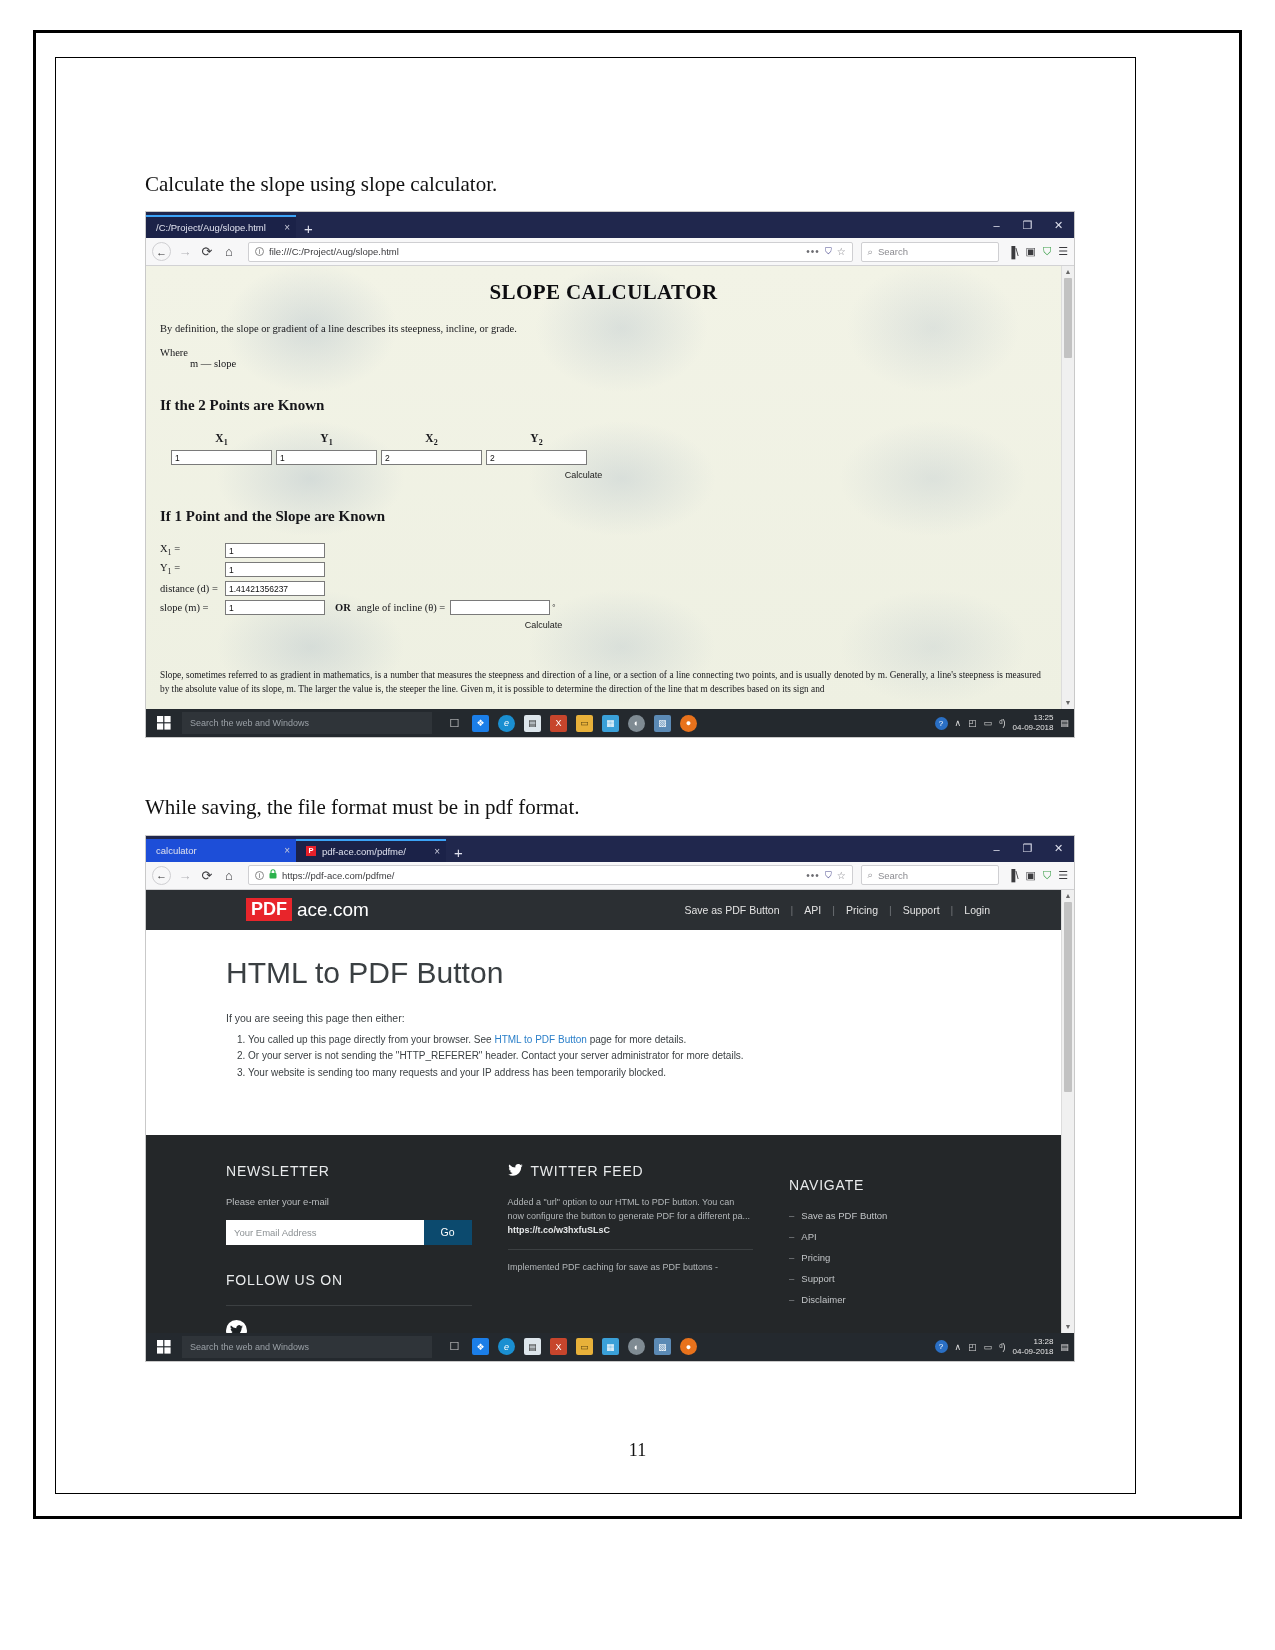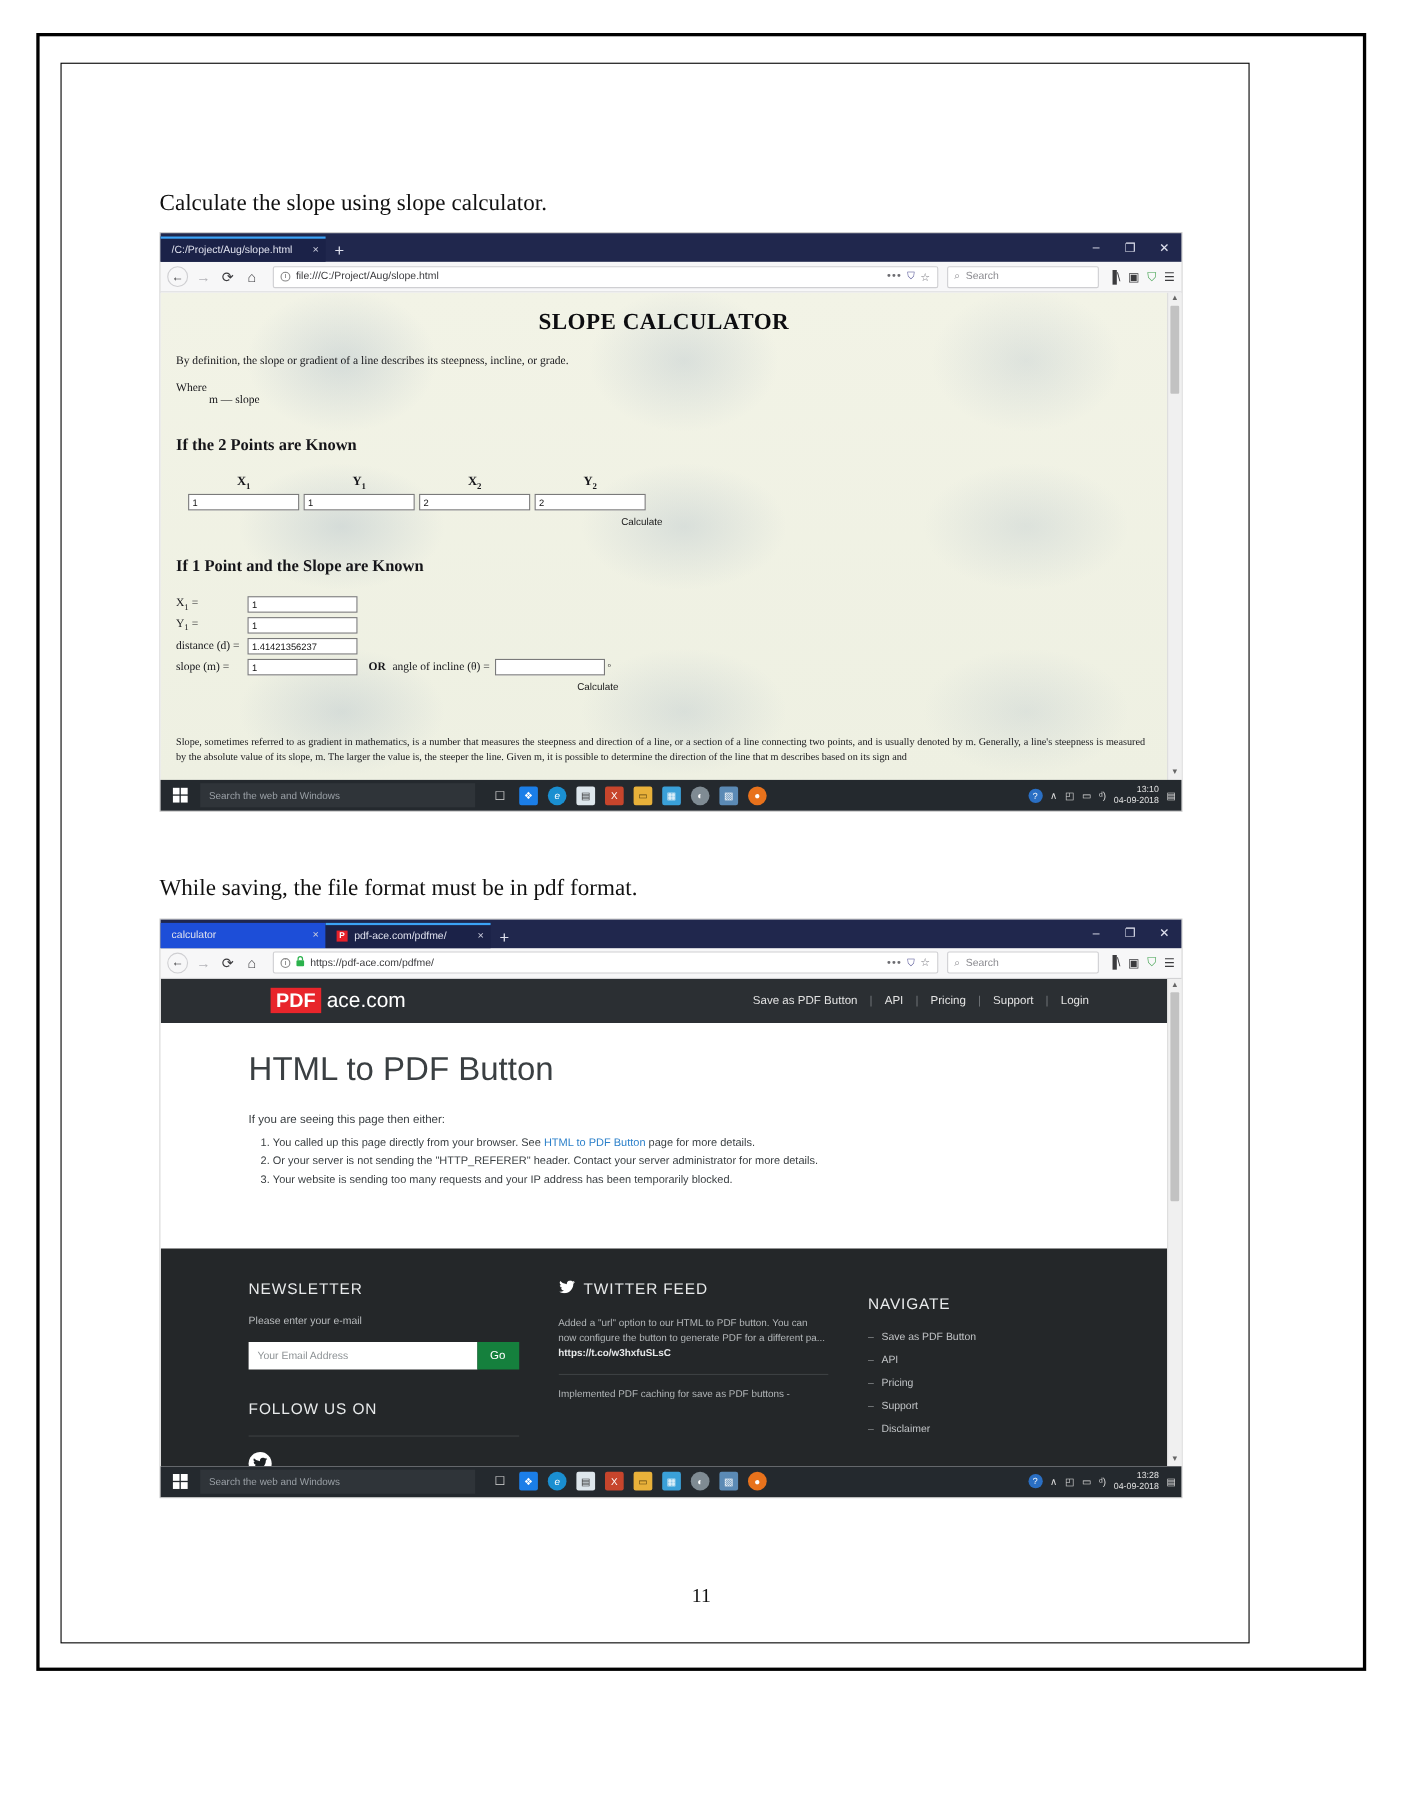--- a/index.html
+++ b/index.html
@@ -278,21 +278,21 @@
   }
   .ft-sub{ font-size:9.5px; color:#b9bcbe; margin:0 0 13px 0; }
   .email-row{ display:flex; height:25px; }
   .email-input{
     flex:1 1 auto; background:#fff; border:none;
     font-size:9.5px; color:#8d9295; padding:0 8px;
     display:flex; align-items:center;
     font-family:"Liberation Sans", sans-serif;
   }
   .go-btn{
-    width:38px; background:#15803d; color:#fff;
+    width:48px; background:#0c4a6e; color:#fff;
     font-size:10.5px; display:flex; align-items:center;
     justify-content:center;
   }
   .ft-follow{ margin-top:27px; }
   .ft-rule{ border-top:1px solid #3c4042; margin:7px 0 0 0; }
   .tw-circle{
     width:21px;height:21px;border-radius:50%;background:#fff;
     display:flex;align-items:center;justify-content:center;margin-top:14px;
   }
   .tw-item{ font-size:9px; line-height:1.55; color:#b2b6b8; padding:0 0 11px 0; }
@@ -449,21 +449,21 @@
         <div class="tb-ico" style="background:#5b8ab5;">▧</div>
         <div class="tb-ico" style="background:#e8721c;border-radius:50%;">●</div>
       </div>
       <div class="tb-tray">
         <span style="background:#2a6fc4;border-radius:50%;width:13px;height:13px;display:inline-block;text-align:center;line-height:13px;font-size:8px;color:#fff;">?</span>
         <span>∧</span>
         <span>◰</span>
         <span>▭</span>
         <span>ᵈ)</span>
         <span class="tb-clock">
-          <span style="display:block;">13:10</span>
+          <span style="display:block;">13:25</span>
           <span style="display:block;">04-09-2018</span>
         </span>
         <span>▤</span>
       </div>
     </div>
   </div>
 
   <p class="caption second" style="margin-top:55px;">While saving, the file format must be in pdf format.</p>
 
   <div class="browser">

